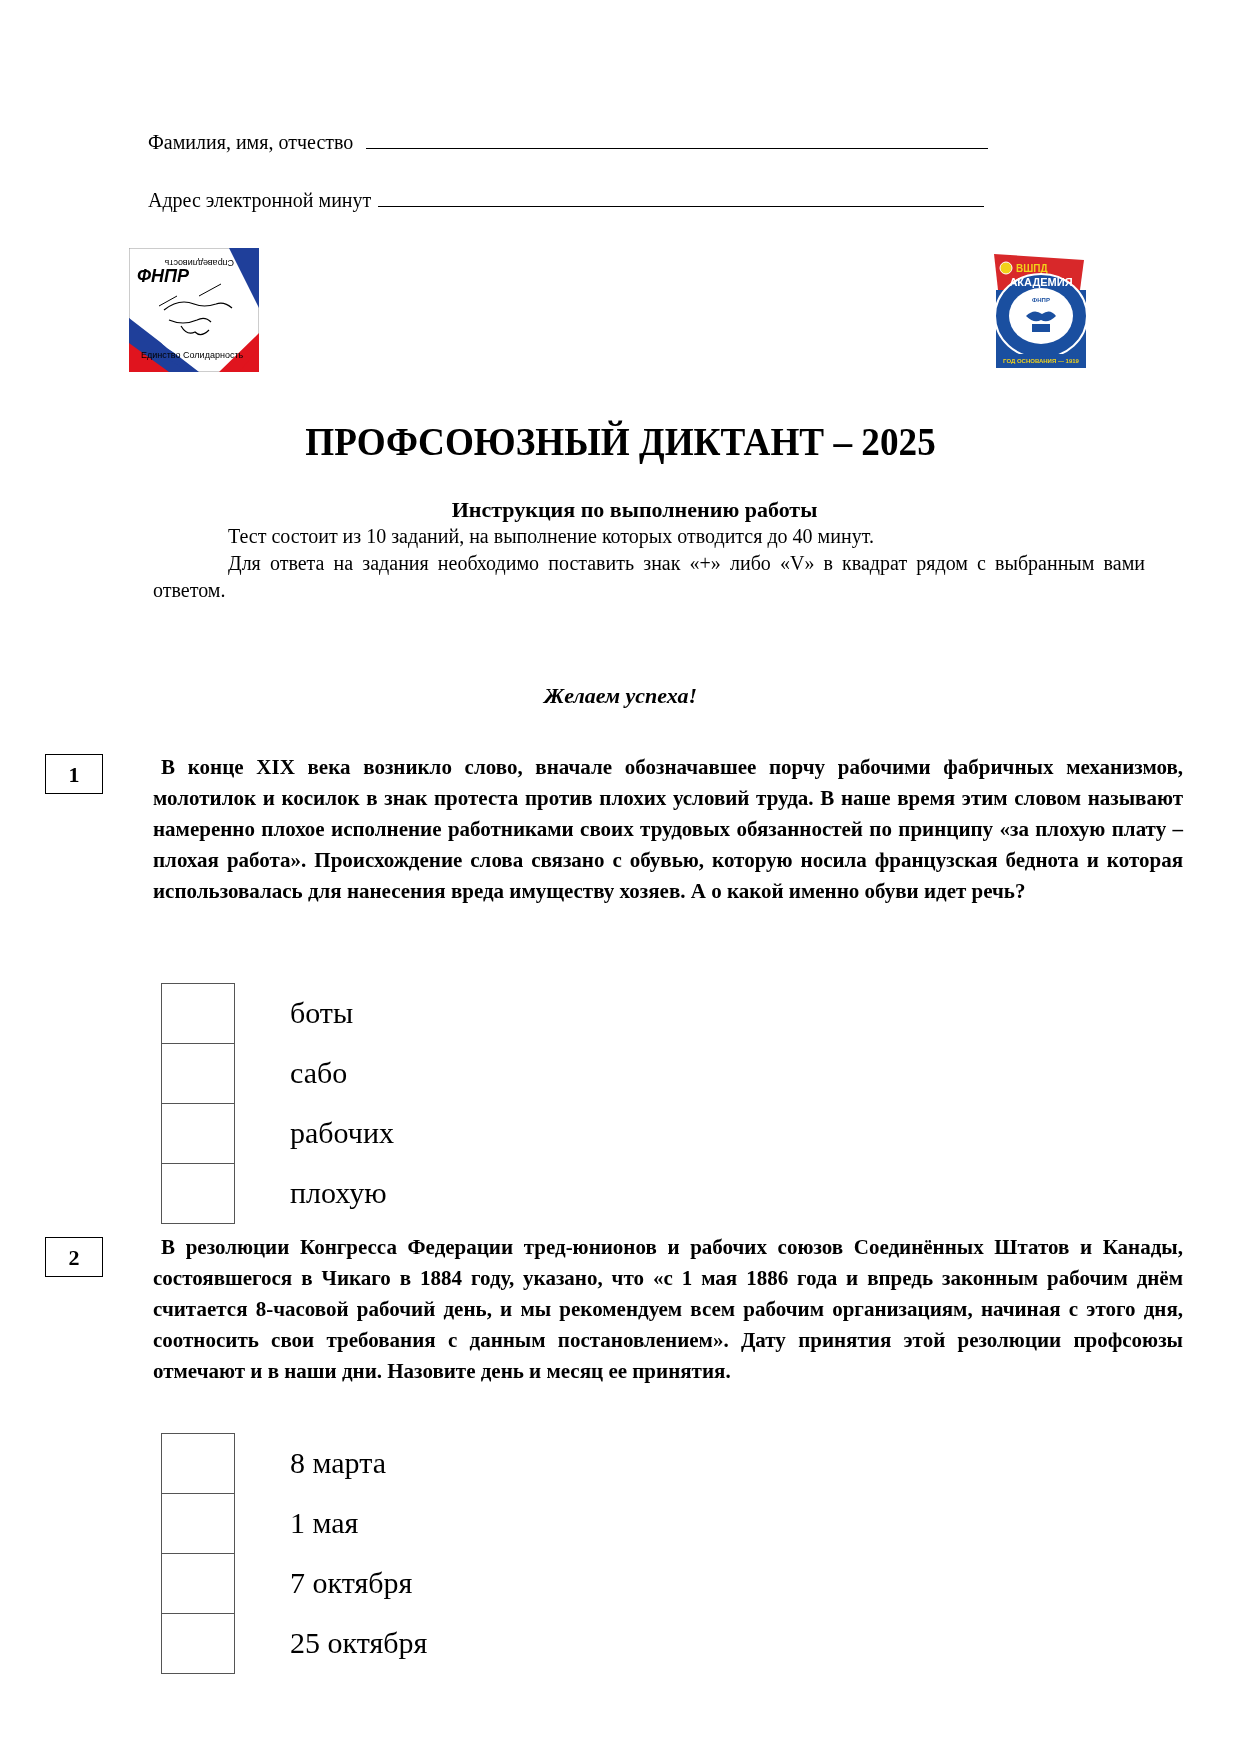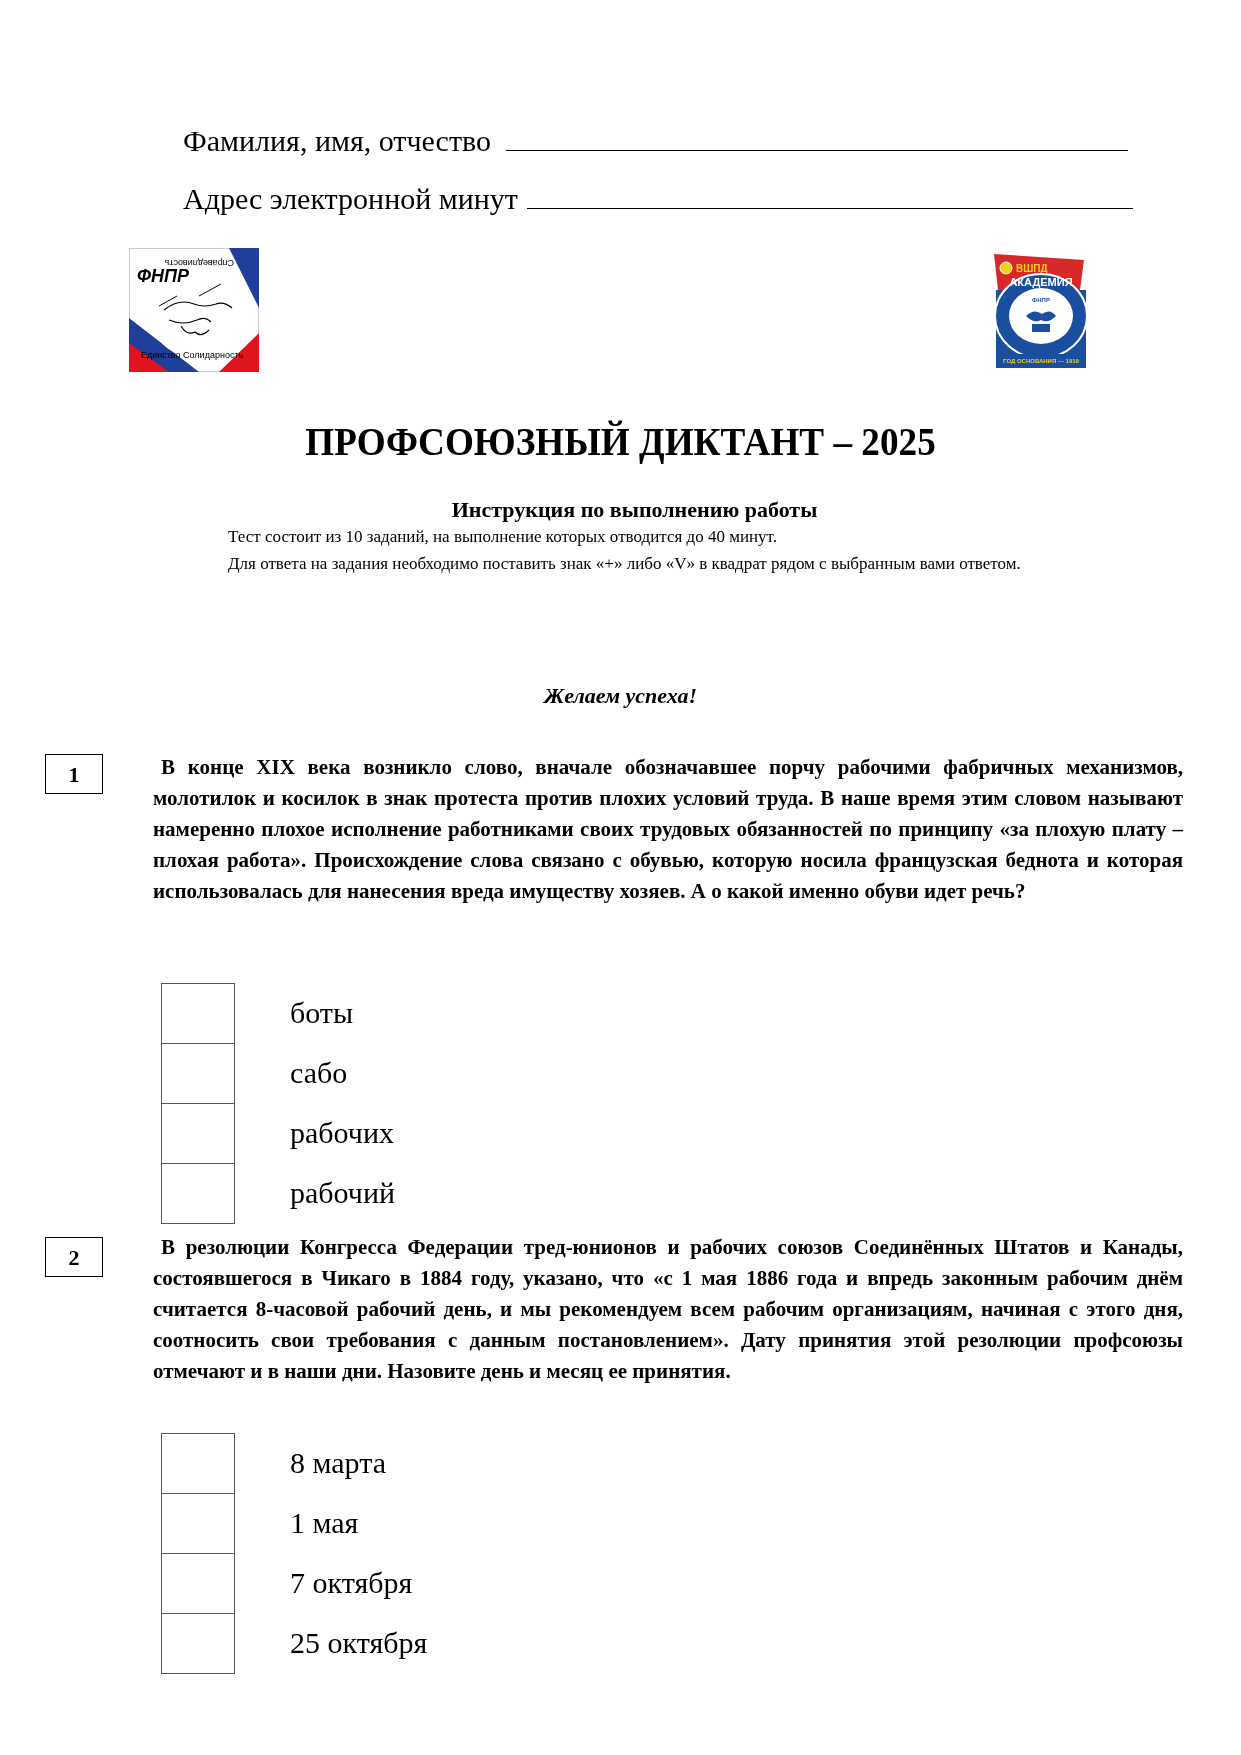--- a/index.html
+++ b/index.html
@@ -2,39 +2,39 @@
 <html><head>
   <meta charset="utf-8">
   <style>
     html, body { margin: 0; padding: 0; background: #ffffff; }
     body {
       width: 1241px; height: 1755px; position: relative; overflow: hidden;
       font-family: "Liberation Serif", "DejaVu Serif", serif; color: #000;
     }
     .abs { position: absolute; }
     .field-line {
-      font-size: 30px; line-height: 26px; white-space: nowrap; margin-left: 35px;
+      font-size: 20px; line-height: 26px; white-space: nowrap;
     }
     .field-line .label { display: inline-block; }
     .field-line .blank {
       display: inline-block; border-bottom: 1.5px solid #000; height: 20px;
       vertical-align: baseline;
     }
     .title {
       left: 0; width: 1241px; text-align: center; top: 418px;
       font-size: 40px; font-weight: bold; letter-spacing: 0px;
       transform: scaleX(0.93); transform-origin: center;
     }
     .instr-title {
       left: 0; width: 1241px; text-align: center; top: 497px;
       font-size: 22px; font-weight: bold; padding-left: 14px;
     }
     .instr {
       left: 153px; width: 992px; top: 523px;
-      font-size: 17px; line-height: 27px; text-align: justify;
+      font-size: 20px; line-height: 27px; text-align: justify;
     }
     .instr p { margin: 0; text-indent: 75px; text-align: justify; }
     .instr p.last { text-align-last: left; }
     .wish {
       left: 0; width: 1241px; text-align: center; top: 683px;
       font-size: 22px; font-weight: bold; font-style: italic;
     }
     .qnum {
       left: 45px; width: 58px; height: 40px; border: 1.5px solid #000;
       font-size: 22px; font-weight: bold; text-align: center; line-height: 40px;
@@ -125,21 +125,21 @@
   <div class="opt">
     <div class="box"></div>
     <div class="otext">сабо</div>
   </div>
   <div class="opt">
     <div class="box"></div>
     <div class="otext">рабочих</div>
   </div>
   <div class="opt">
     <div class="box"></div>
-    <div class="otext">рабочий</div>
+    <div class="otext">плохую</div>
   </div>
 </div>
 
 <div class="abs qnum" style="top:1237px;">2</div>
 <div class="abs qtext" style="top:1232px;">
   <p>В резолюции Конгресса Федерации тред-юнионов и рабочих союзов Соединённых Штатов и Канады, состоявшегося в Чикаго в 1884 году, указано, что «с 1 мая 1886 года и впредь законным рабочим днём считается 8-часовой рабочий день, и мы рекомендуем всем рабочим организациям, начиная с этого дня, соотносить свои требования с данным постановлением». Дату принятия этой резолюции профсоюзы отмечают и в наши дни. Назовите день и месяц ее принятия.</p>
 </div>
 <div class="abs options" style="top:1433px;">
   <div class="opt">
     <div class="box"></div>

